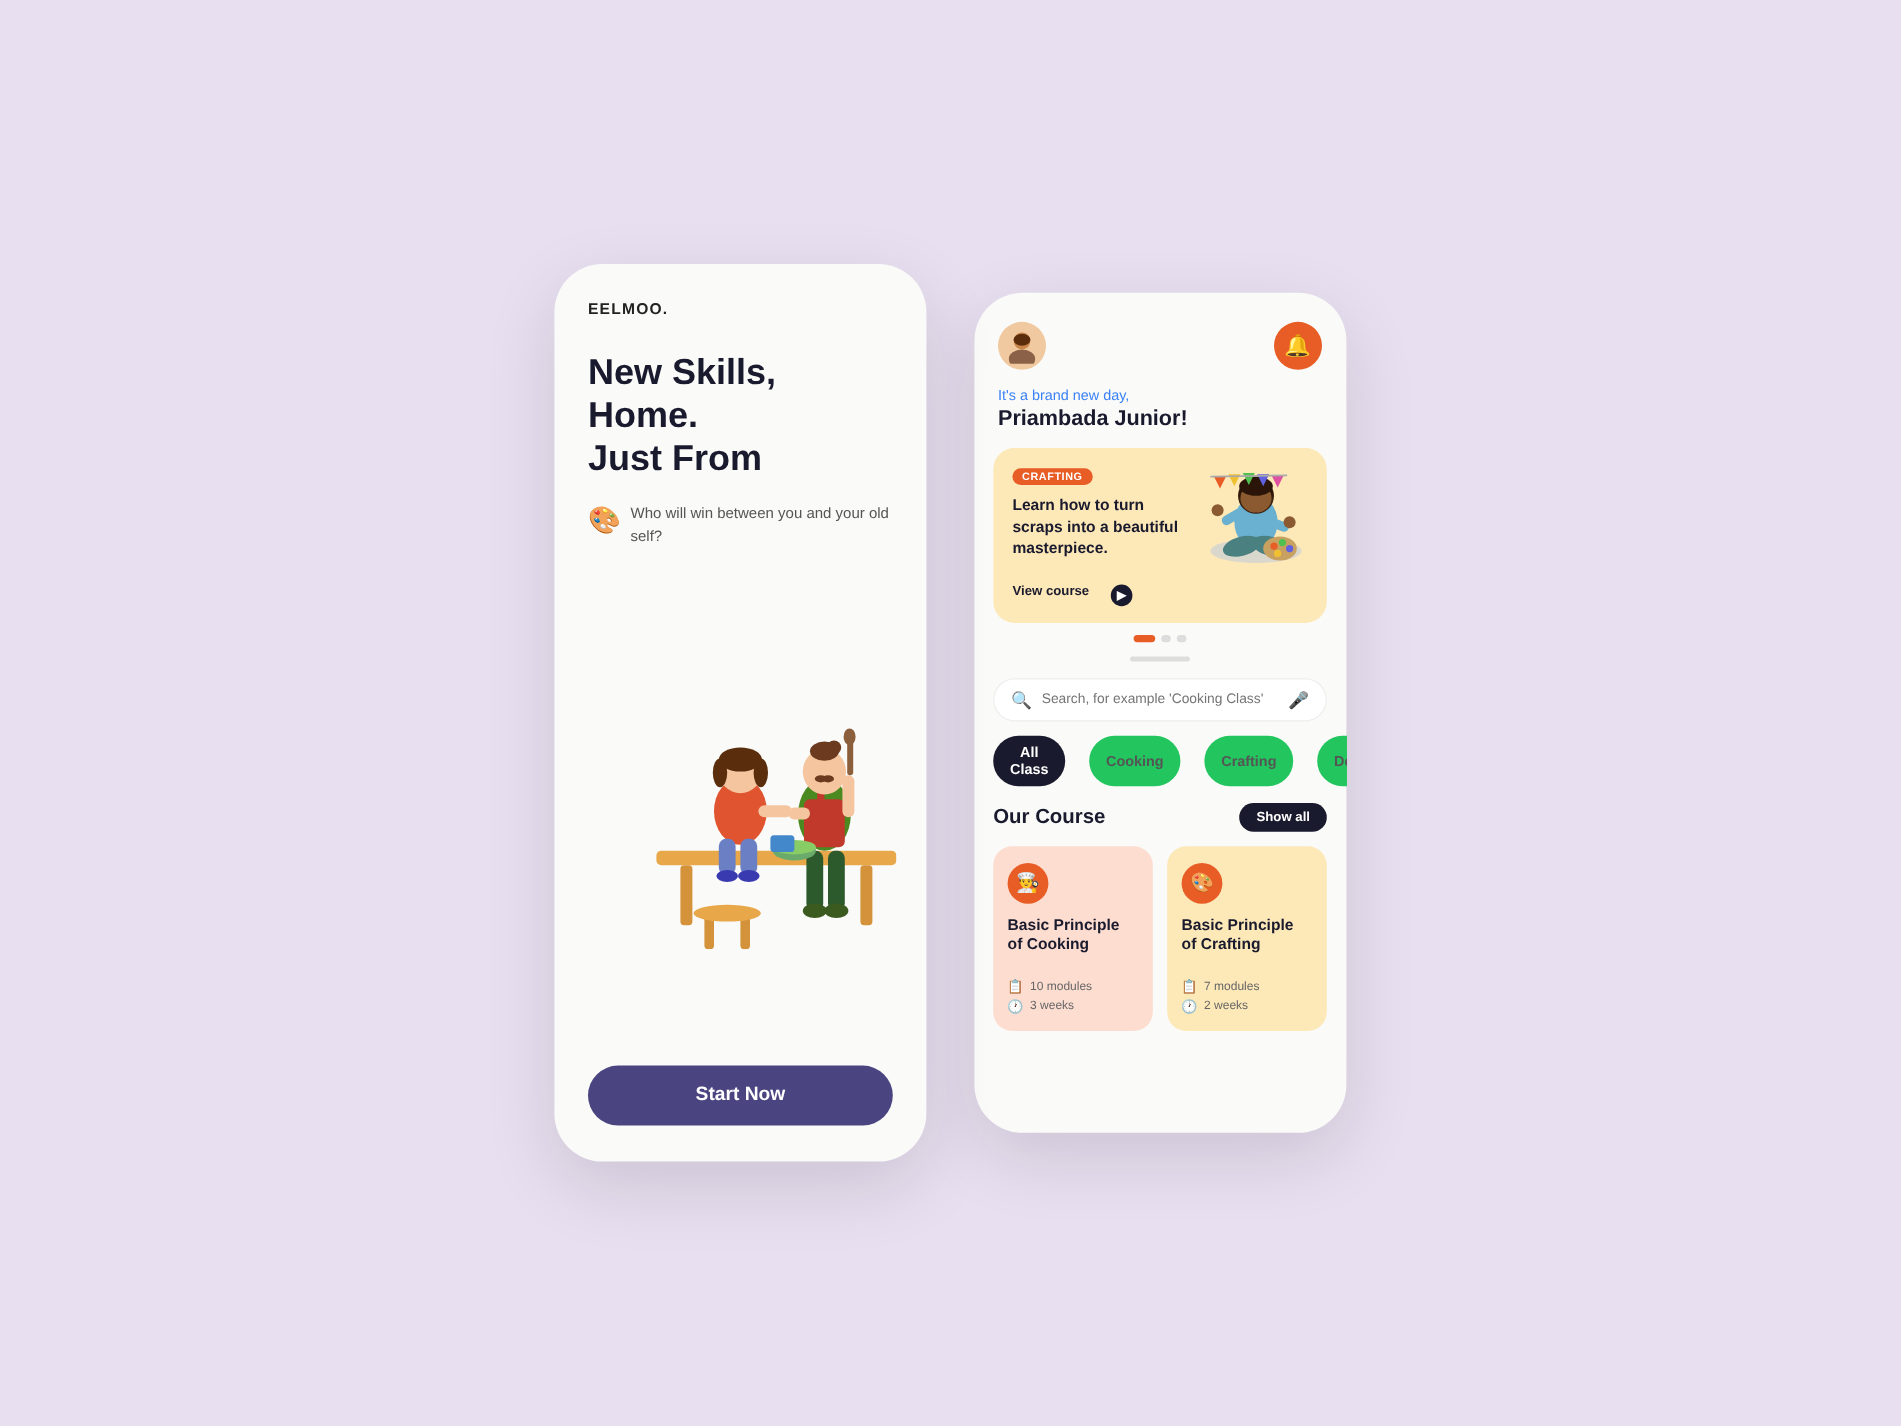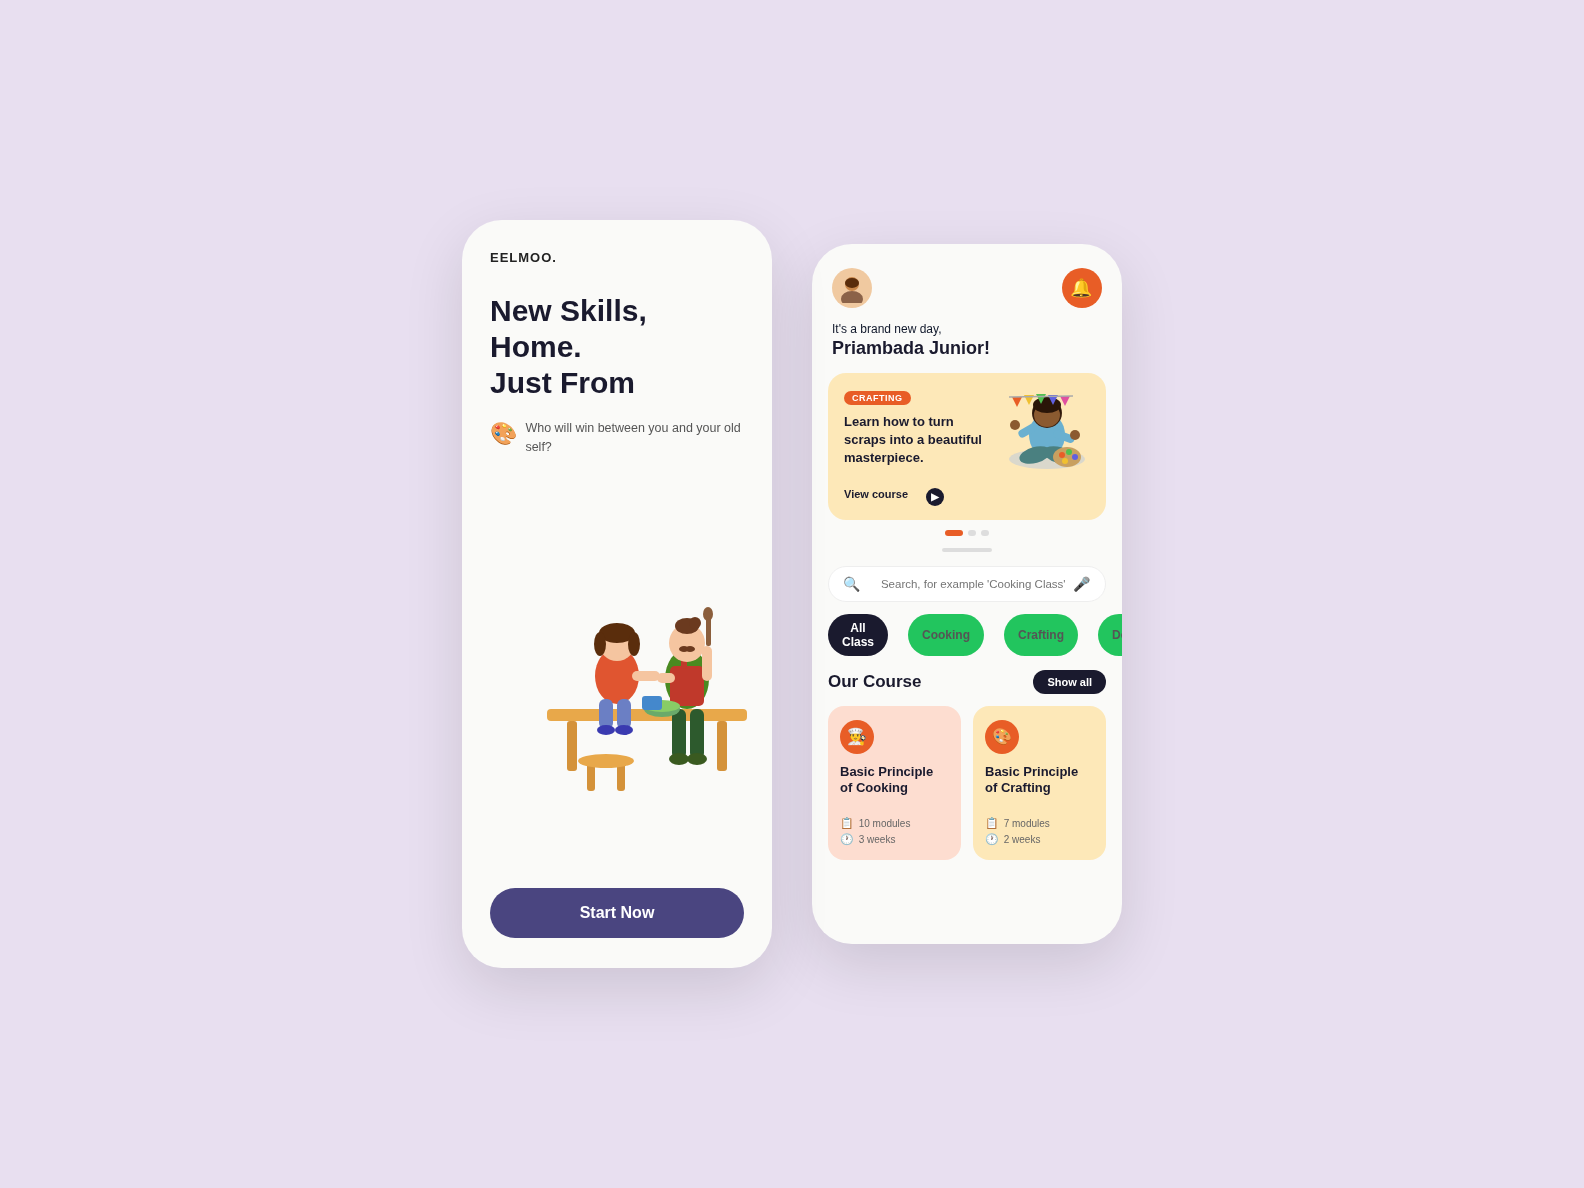--- a/index.html
+++ b/index.html
@@ -130,21 +130,21 @@
       justify-content: center;
       cursor: pointer;
     }
     .notif-icon { color: #fff; font-size: 18px; }
 
     .greeting-area {
       padding: 4px 20px 14px 20px;
     }
     .greeting-sub {
       font-size: 12px;
-      color: #0f172a;
+      color: #3b82f6;
       margin-bottom: 2px;
     }
     .greeting-name {
       font-size: 18px;
       font-weight: 800;
       color: #1a1a2e;
     }
 
     
     .banner-area {
@@ -243,21 +243,20 @@
       gap: 8px;
     }
     .search-icon { color: #aaa; font-size: 14px; }
     .search-input {
       flex: 1;
       border: none;
       outline: none;
       font-size: 11.5px;
       color: #999;
       background: transparent;
-      text-align: right;
     }
     .mic-icon { color: #aaa; font-size: 14px; }
 
     
     .category-tabs {
       display: flex;
       gap: 20px;
       padding: 0 16px 14px;
     }
     .tab-item {

